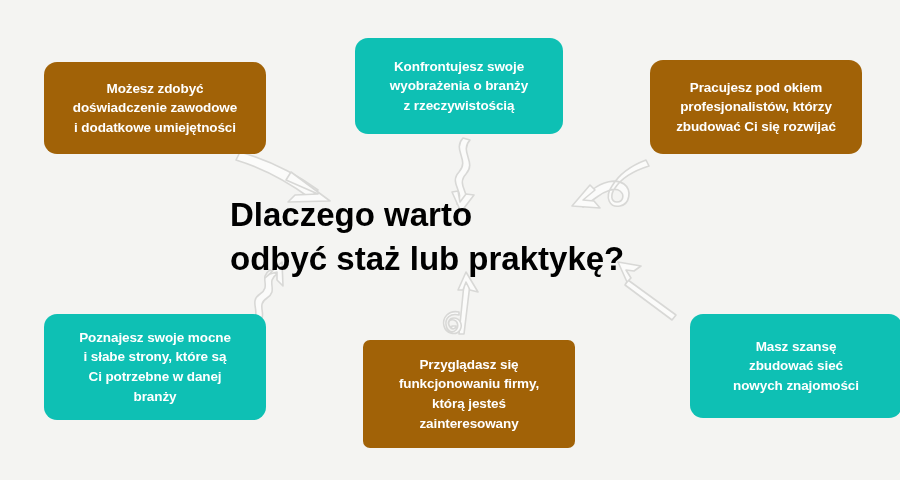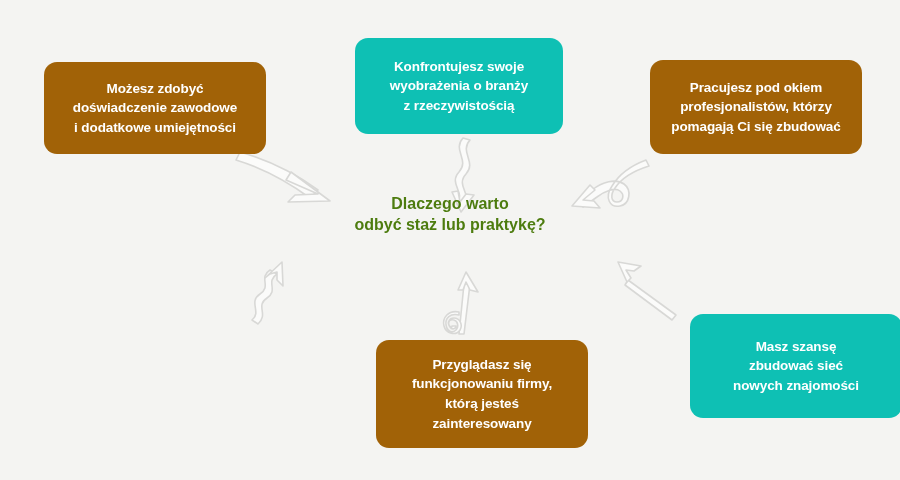--- a/index.html
+++ b/index.html
@@ -47,32 +47,32 @@
   .card-text {
     display: block;
     white-space: pre-line;
   }
 
   
   #card-top-left     { left: 44px;  top: 62px;  width: 222px; height: 92px; }
   #card-top-center   { left: 355px; top: 38px;  width: 208px; height: 96px; }
   #card-top-right    { left: 650px; top: 60px;  width: 212px; height: 94px; }
   #card-bottom-left  { left: 44px;  top: 314px; width: 222px; height: 106px; }
-  #card-bottom-center{ left: 376px; top: 340px; width: 212px; height: 108px; }
+  #card-bottom-center{ left: 363px; top: 340px; width: 212px; height: 108px; border-radius: 7px; }
   #card-bottom-right { left: 650px; top: 314px; width: 212px; height: 104px; margin-left: 40px; }
 
   #center-title {
     position: absolute;
     left: 230px;
     top: 193px;
     width: 440px;
-    text-align: center;
-    color: #4d7c0f;
+    text-align: left;
+    color: #000000;
     font-weight: bold;
-    font-size: 16px;
+    font-size: 33px;
     line-height: 1.32;
     white-space: pre-line;
   }
 </style>
 </head>
 <body>
 
 <div id="diagram">
 
   <svg class="arrow-layer" viewBox="0 0 900 480" xmlns="http://www.w3.org/2000/svg">
@@ -155,23 +155,29 @@
 
   <div class="card light" id="card-top-center">
     <span class="card-text">Konfrontujesz swoje
 wyobrażenia o branży
 z rzeczywistością</span>
   </div>
 
   <div class="card dark" id="card-top-right">
     <span class="card-text">Pracujesz pod okiem
 profesjonalistów, którzy
-pomagają Ci się zbudować</span>
+zbudować Ci się rozwijać</span>
   </div>
 
+  <div class="card light" id="card-bottom-left">
+    <span class="card-text">Poznajesz swoje mocne
+i słabe strony, które są
+Ci potrzebne w danej
+branży</span>
+  </div>
 
   <div class="card dark" id="card-bottom-center">
     <span class="card-text">Przyglądasz się
 funkcjonowaniu firmy,
 którą jesteś
 zainteresowany</span>
   </div>
 
   <div class="card light" id="card-bottom-right">
     <span class="card-text">Masz szansę

